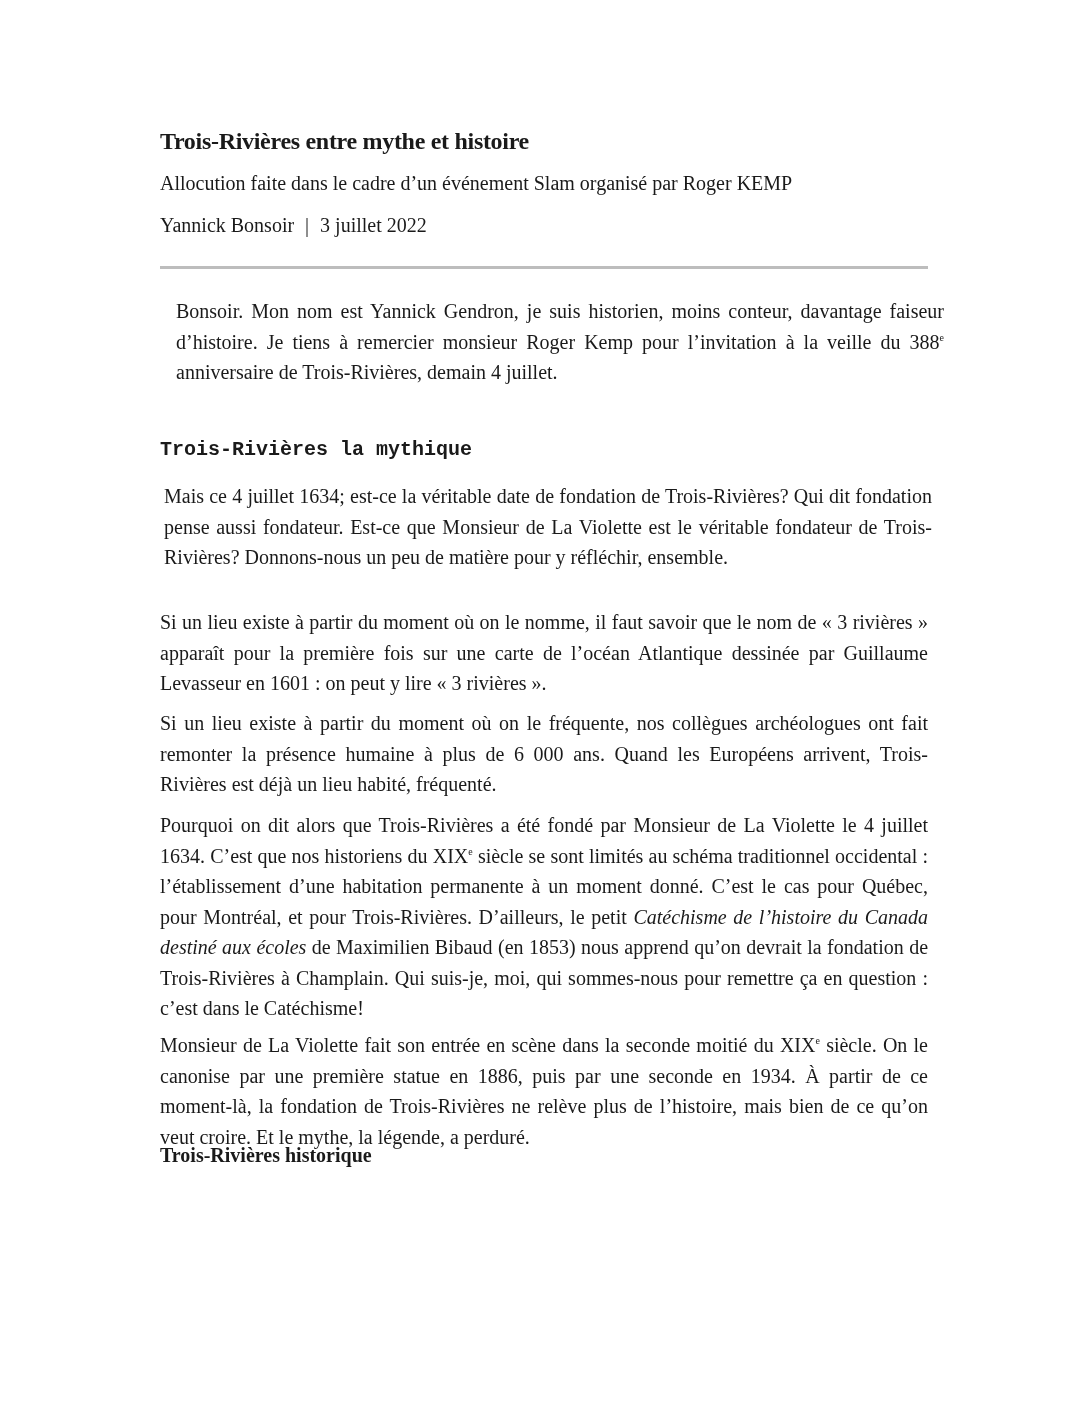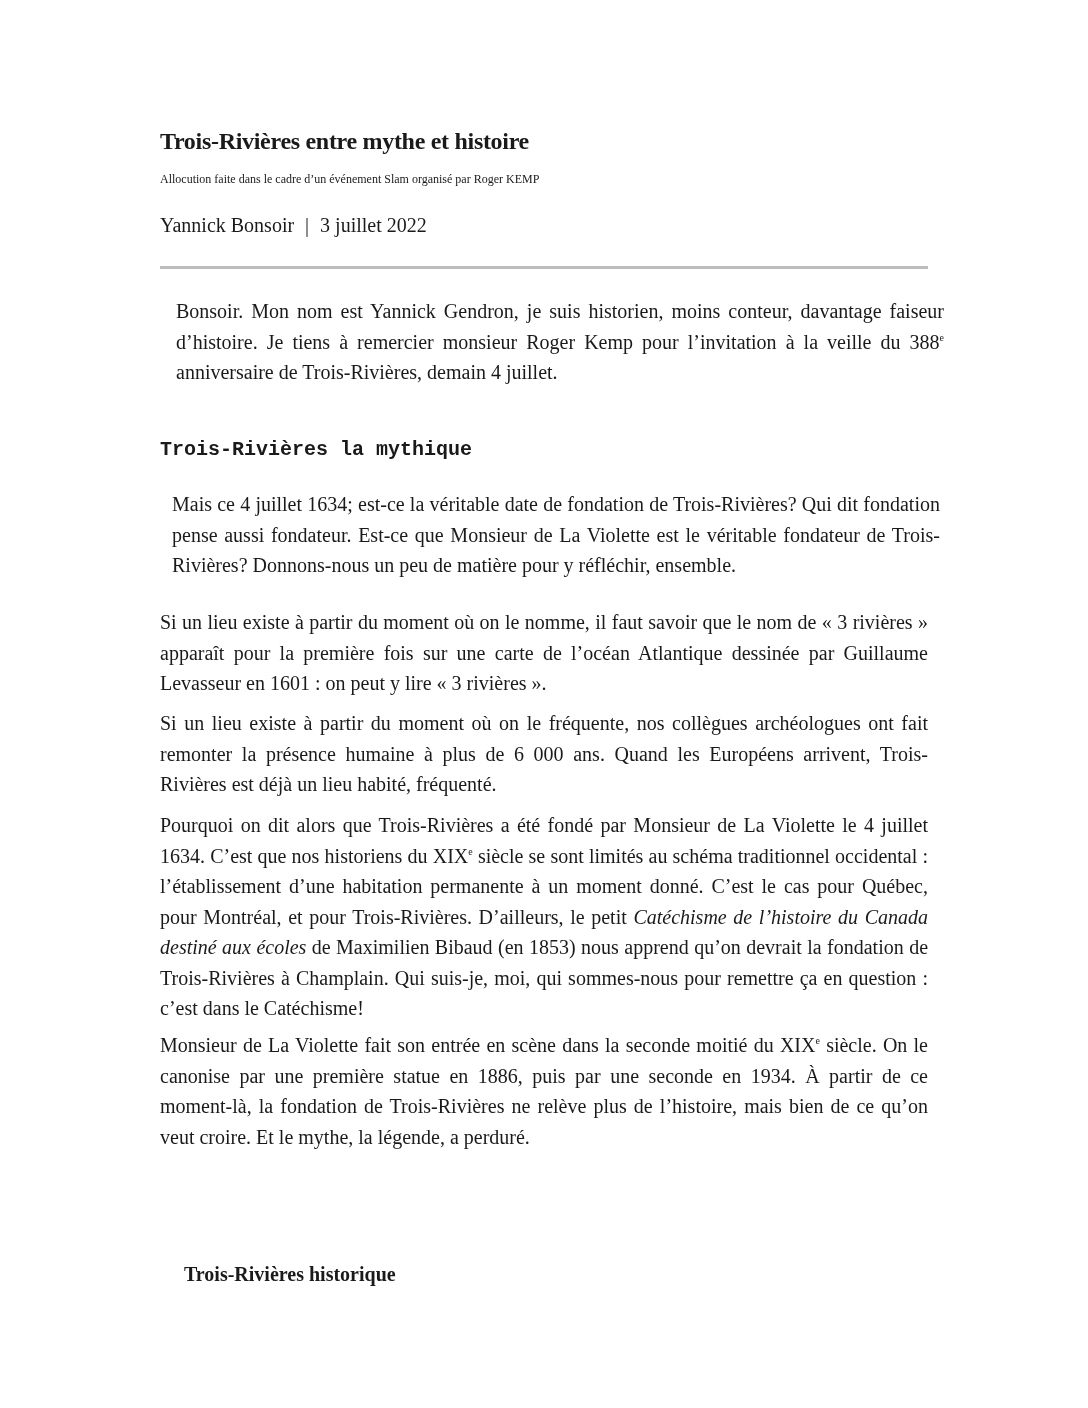--- a/index.html
+++ b/index.html
@@ -1,20 +1,20 @@
 <!DOCTYPE html>
 <html><head>
 <meta charset="utf-8">
 <style>
   html, body { margin: 0; padding: 0; background: #ffffff; }
   body { width: 1088px; height: 1408px; position: relative; overflow: hidden;
          font-family: "Liberation Serif", "DejaVu Serif", serif; color: #1a1a1a; }
   .page { position: absolute; left: 160px; top: 0; width: 768px; }
   .title { position: absolute; top: 128px; left: 0; font-size: 24px; font-weight: bold; letter-spacing: -0.3px; }
-  .subtitle { position: absolute; top: 172px; left: 0; font-size: 12px; }
+  .subtitle { position: absolute; top: 172px; left: 0; font-size: 20px; }
   .byline { position: absolute; top: 214px; left: 0; font-size: 20px; }
   .rule { position: absolute; top: 266px; left: 0; width: 768px; height: 3px; background: #bdbdbd; }
   .p { position: absolute; left: 0; width: 768px; font-size: 20px; line-height: 30.5px; text-align: justify; }
   .p sup { font-size: 10px; vertical-align: 8px; line-height: 0; }
   .h2 { position: absolute; left: 0; font-size: 20px; font-weight: bold; }
   em { font-style: italic; }
 </style>
 </head>
 <body>
 
@@ -25,22 +25,22 @@
     <span>Yannick Bonsoir</span>
     <span style="margin:0 6px;">|</span>
     <span>3 juillet 2022</span>
   </div>
   <div class="rule"></div>
 
   <p class="p" style="top:280px;margin:16px;"><span>Bonsoir. Mon nom est Yannick Gendron, je suis historien, moins conteur, davantage faiseur d’histoire. Je tiens à remercier monsieur Roger Kemp pour l’invitation à la veille du 388</span><sup>e</sup><span> anniversaire de Trois-Rivières, demain 4 juillet.</span></p>
 
   <div class="h2" style="top:438px;font-family:Liberation Mono, monospace;">Trois-Rivières la mythique</div>
 
-  <p class="p" style="top:477px;margin:12px;">Mais ce 4 juillet 1634; est-ce la véritable date de fondation de Trois-Rivières? Qui dit fondation pense aussi fondateur. Est-ce que Monsieur de La Violette est le véritable fondateur de Trois-Rivières? Donnons-nous un peu de matière pour y réfléchir, ensemble.</p>
+  <p class="p" style="top:477px;margin:4px;">Mais ce 4 juillet 1634; est-ce la véritable date de fondation de Trois-Rivières? Qui dit fondation pense aussi fondateur. Est-ce que Monsieur de La Violette est le véritable fondateur de Trois-Rivières? Donnons-nous un peu de matière pour y réfléchir, ensemble.</p>
   <p class="p" style="top:607px;margin:0;">Si un lieu existe à partir du moment où on le nomme, il faut savoir que le nom de « 3 rivières » apparaît pour la première fois sur une carte de l’océan Atlantique dessinée par Guillaume Levasseur en 1601 : on peut y lire « 3 rivières ».</p>
   <p class="p" style="top:708px;margin:0;">Si un lieu existe à partir du moment où on le fréquente, nos collègues archéologues ont fait remonter la présence humaine à plus de 6 000 ans. Quand les Européens arrivent, Trois-Rivières est déjà un lieu habité, fréquenté.</p>
 
   <p class="p" style="top:810px;margin:0;"><span>Pourquoi on dit alors que Trois-Rivières a été fondé par Monsieur de La Violette le 4 juillet 1634. C’est que nos historiens du XIX</span><sup>e</sup><span> siècle se sont limités au schéma traditionnel occidental : l’établissement d’une habitation permanente à un moment donné. C’est le cas pour Québec, pour Montréal, et pour Trois-Rivières.  D’ailleurs, le petit </span><em>Catéchisme de l’histoire du Canada destiné aux écoles</em><span> de Maximilien Bibaud (en 1853) nous apprend qu’on devrait la fondation de Trois-Rivières à Champlain. Qui suis-je, moi, qui sommes-nous pour remettre ça en question : c’est dans le Catéchisme!</span></p>
 
   <p class="p" style="top:1030px;margin:0;"><span>Monsieur de La Violette fait son entrée en scène dans la seconde moitié du XIX</span><sup>e</sup><span> siècle. On le canonise par une première statue en 1886, puis par une seconde en 1934. À partir de ce moment-là, la fondation de Trois-Rivières ne relève plus de l’histoire, mais bien de ce qu’on veut croire. Et le mythe, la légende, a perduré.</span></p>
 
-  <div class="h2" style="top:1263px;margin-left:24px;">Trois-Rivières historique</div>
+  <div class="h2" style="top:1144px;">Trois-Rivières historique</div>
 </div>
 
 </body></html>

